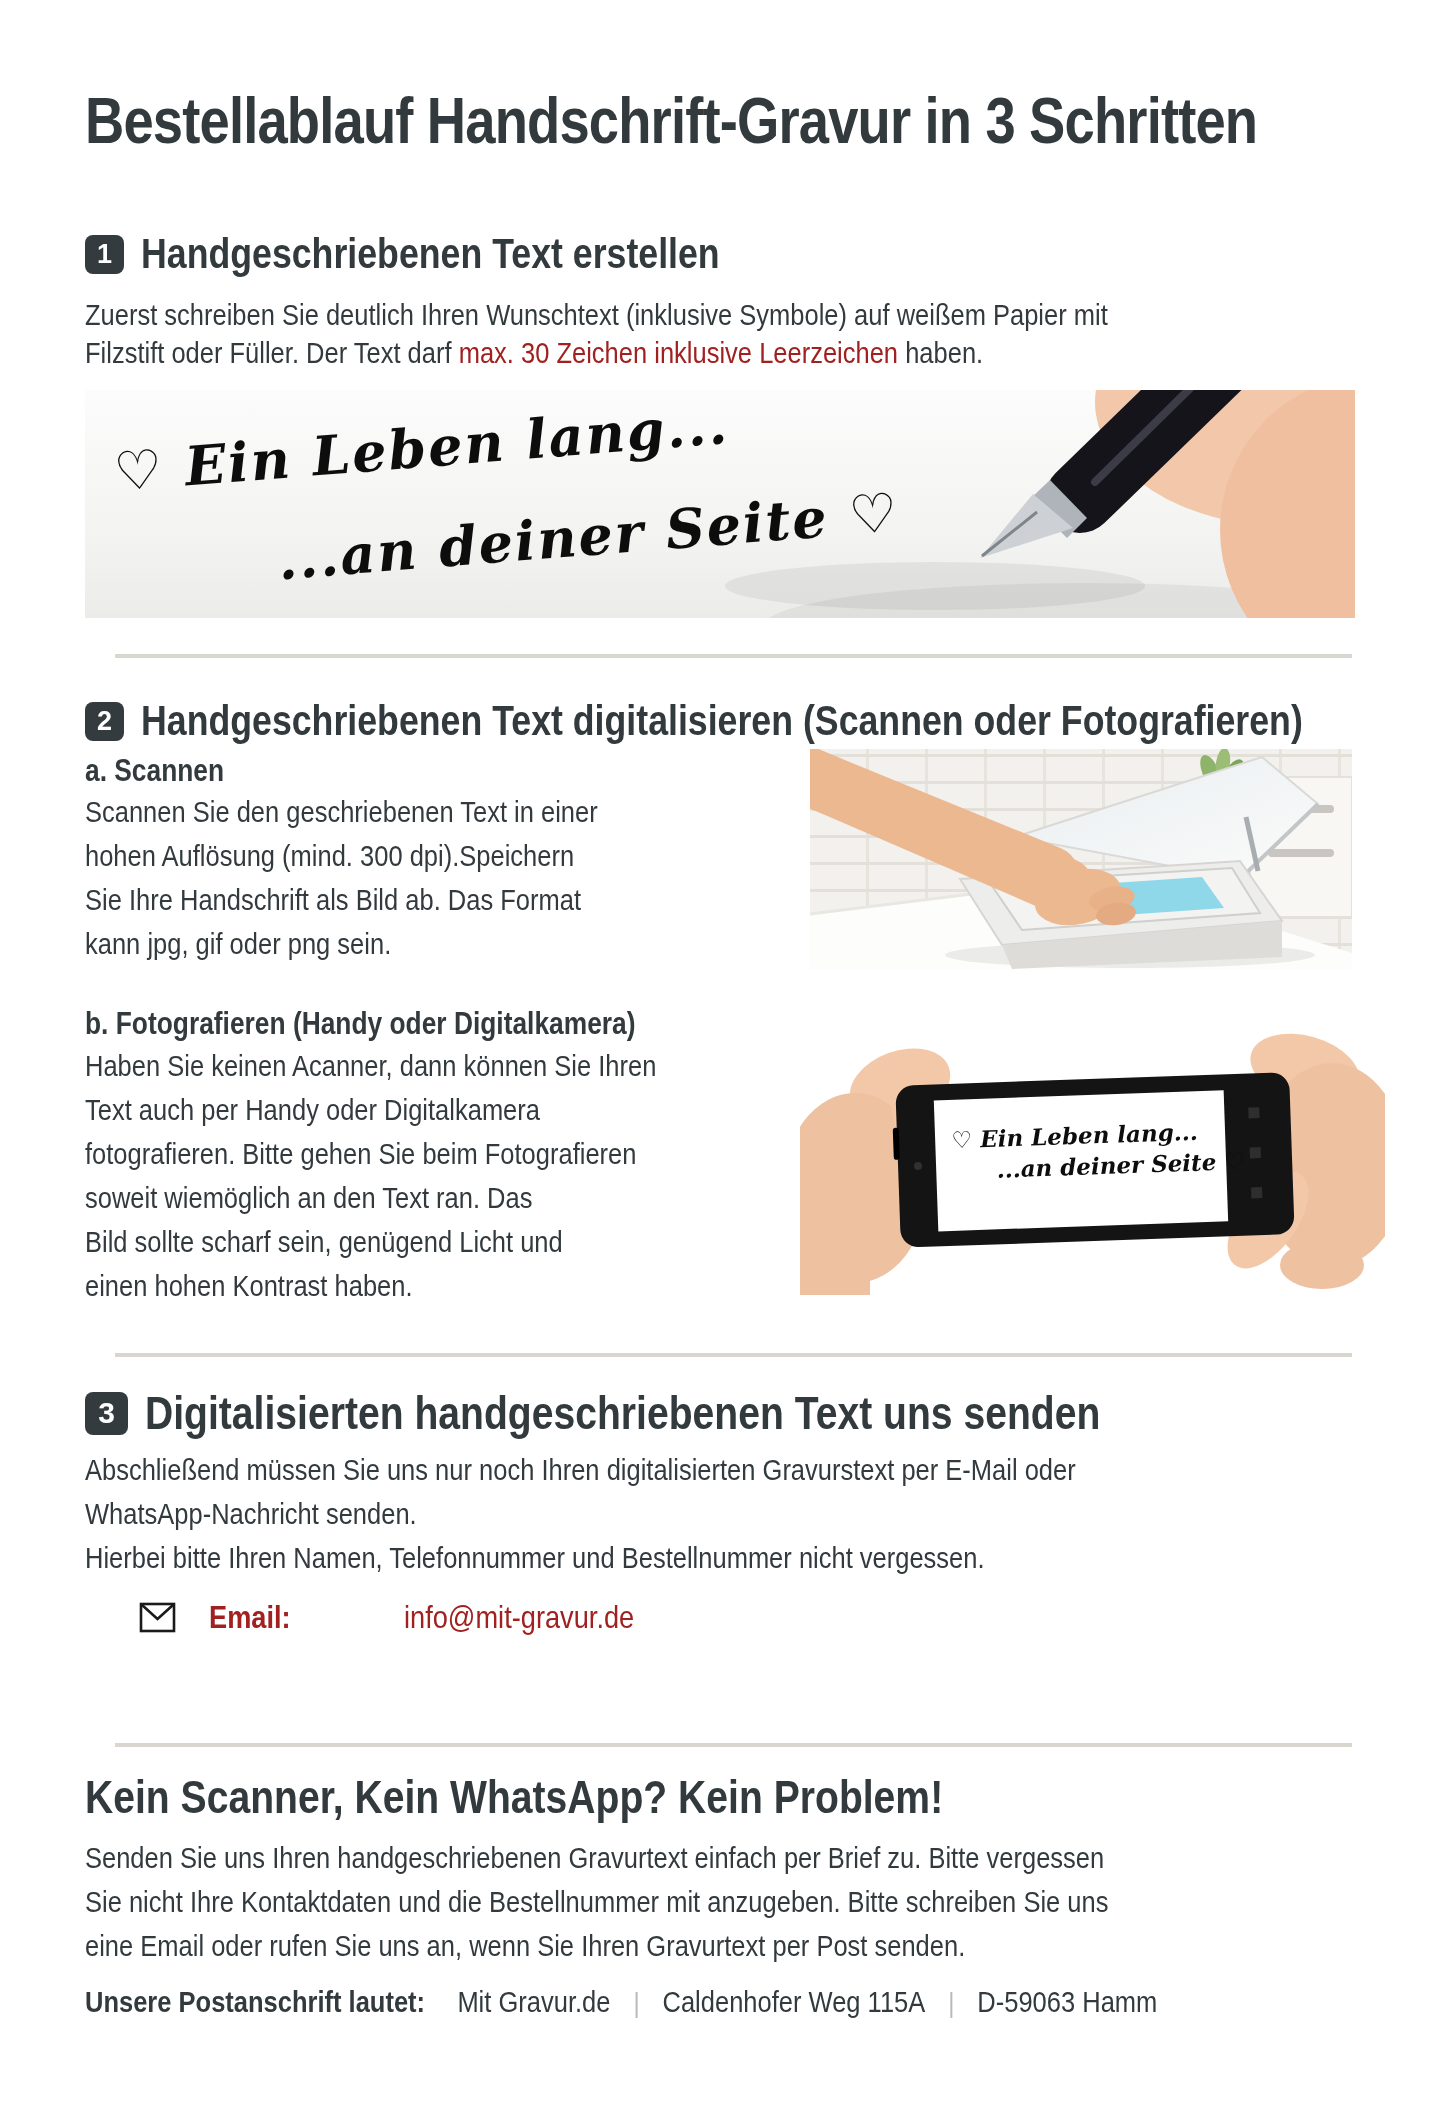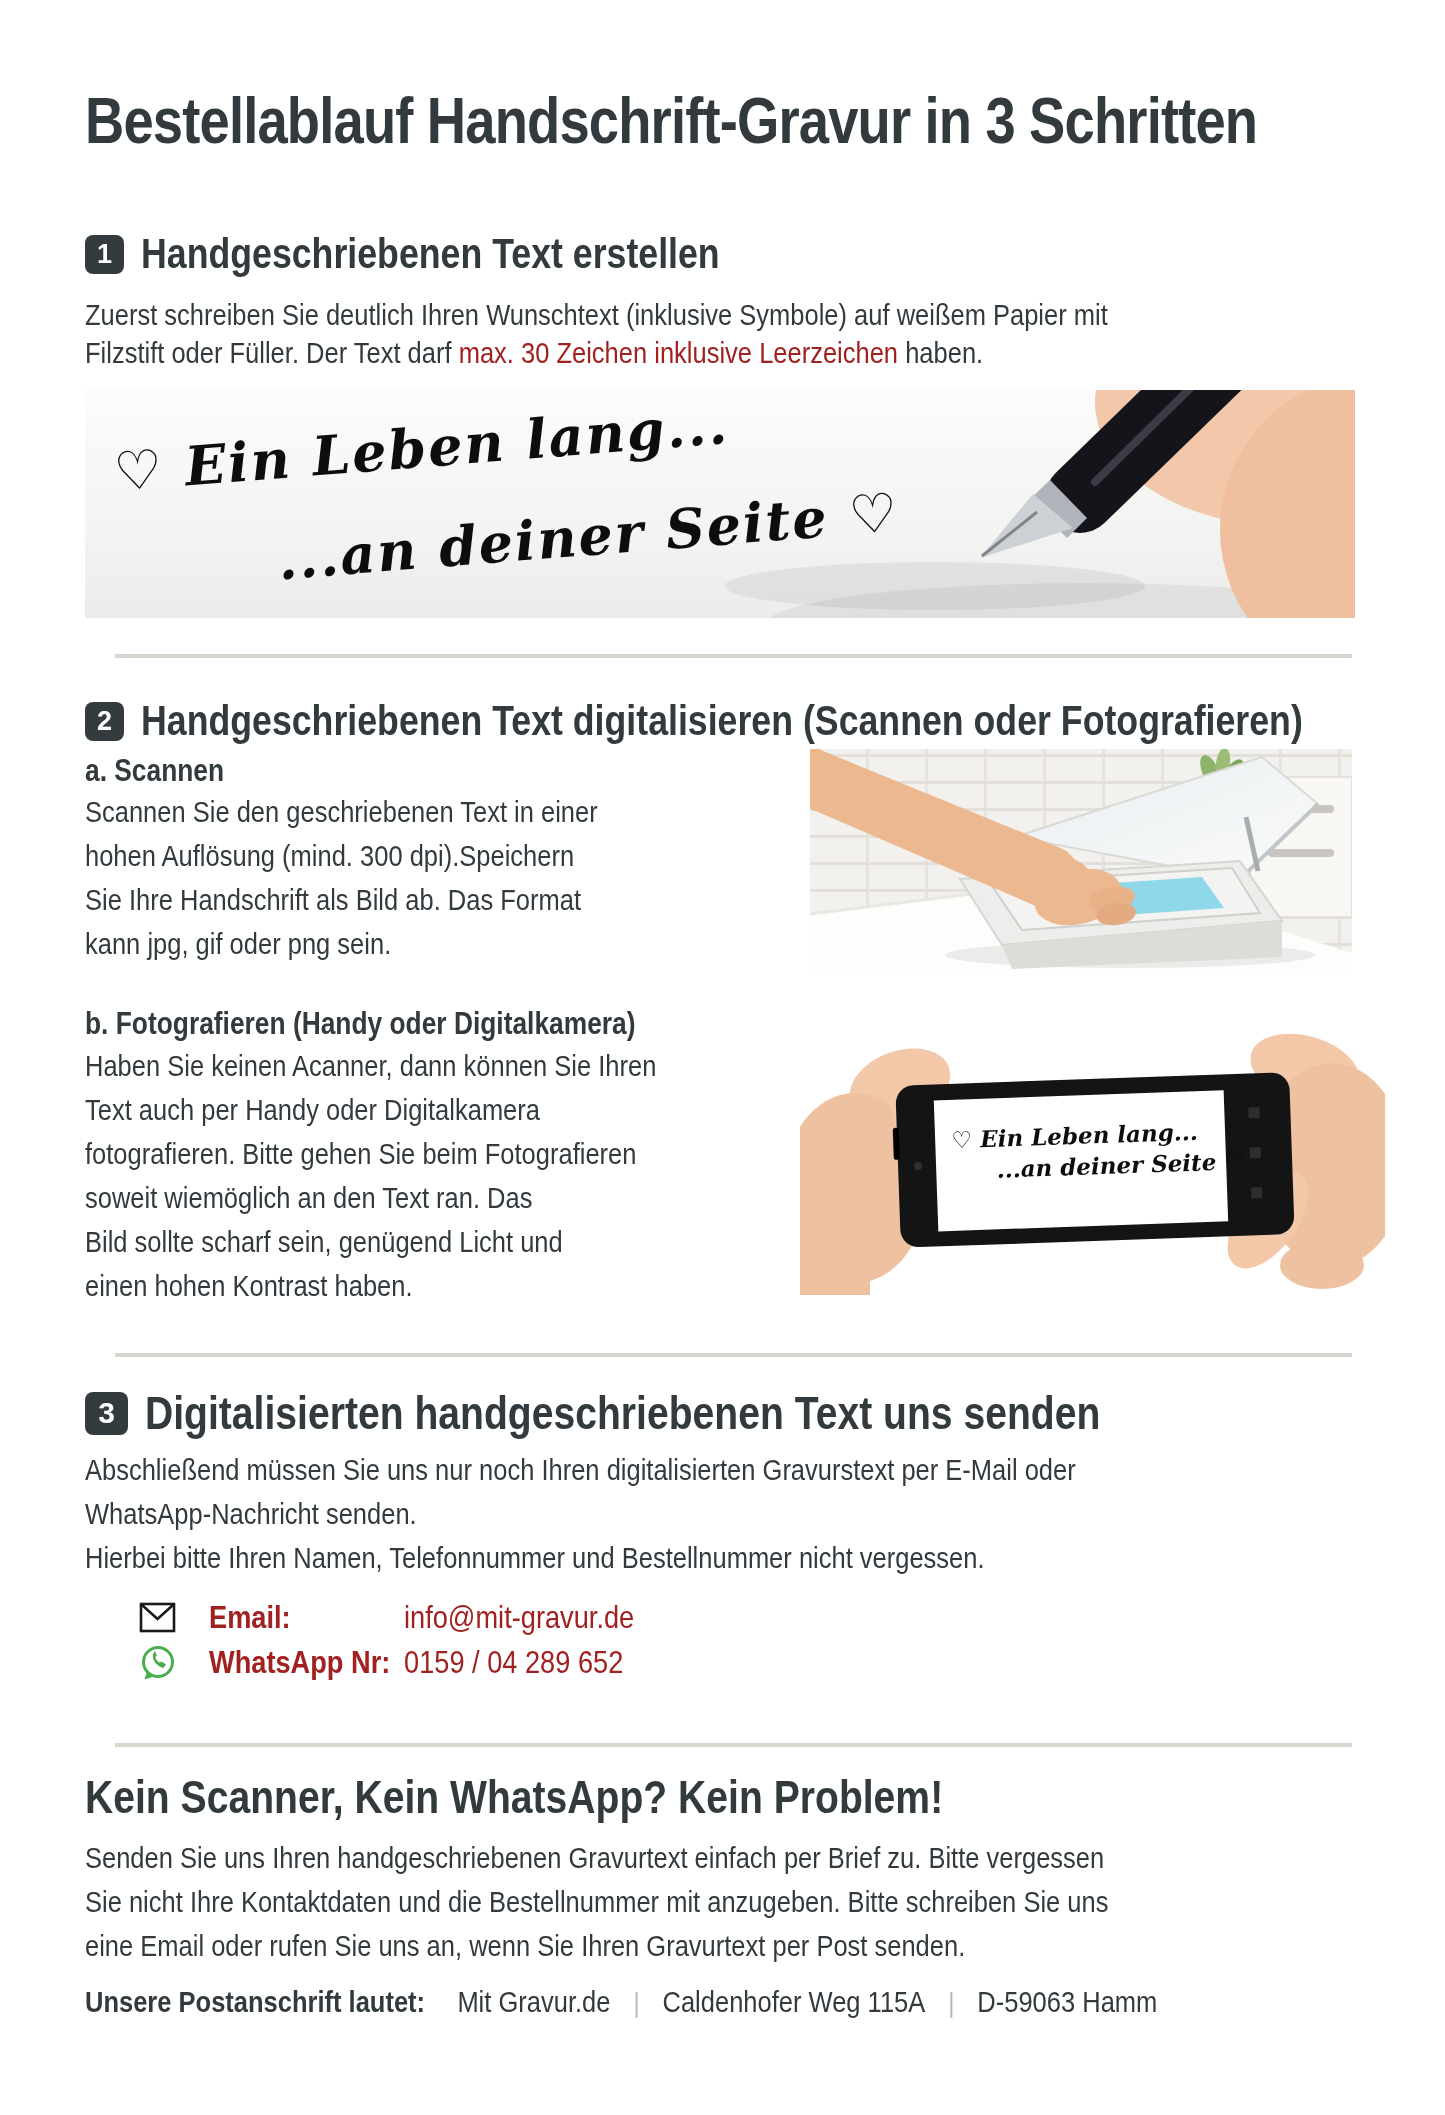--- a/index.html
+++ b/index.html
@@ -174,31 +174,20 @@
     <div class="contact-row">
       <span class="icon-col">
         <svg width="37" height="31" viewBox="0 0 37 31">
           <rect x="2" y="2" width="33" height="27" fill="none" stroke="#1a1a1a" stroke-width="2.6"></rect>
           <polyline points="3,3 18.5,17 34,3" fill="none" stroke="#1a1a1a" stroke-width="2.6"></polyline>
         </svg>
       </span>
       <span class="contact-label red cxm" style="width:195px;">Email:</span>
       <span class="contact-value red cxm">info@mit-gravur.de</span>
     </div>
-    <div class="contact-row">
-      <span class="icon-col">
-        <svg width="38" height="38" viewBox="0 0 38 38">
-          <circle cx="19" cy="18" r="14.5" fill="none" stroke="#4aae50" stroke-width="3"></circle>
-          <path d="M8,28 L5.5,35.5 L13.5,33 Z" fill="#4aae50"></path>
-          <path d="M14 10c-1.2 6 3.8 12.5 10.5 14l2.6-3.4-4.4-3.2-2 1.2c-2.2-1.2-4-3.2-4.4-5.4l1.6-1.8-2-4.4z" fill="#4aae50"></path>
-        </svg>
-      </span>
-      <span class="contact-label red cxm" style="width:195px;">WhatsApp Nr:</span>
-      <span class="contact-value red cxm">0159 / 04 289 652</span>
-    </div>
   </div>
 
   <div class="abs divider" style="top:1743px;"></div>
 
   <div class="abs footer-title cx" style="left:85px;top:1770px;">Kein Scanner, Kein WhatsApp? Kein Problem!</div>
 
   <div class="abs body-par lh44 cx" style="left:85px;top:1836px;">
     <span>Senden Sie uns Ihren handgeschriebenen Gravurtext einfach per Brief zu. Bitte vergessen</span><br>
     <span>Sie nicht Ihre Kontaktdaten und die Bestellnummer mit anzugeben. Bitte schreiben Sie uns</span><br>
     <span>eine Email oder rufen Sie uns an, wenn Sie Ihren Gravurtext per Post senden.</span>

